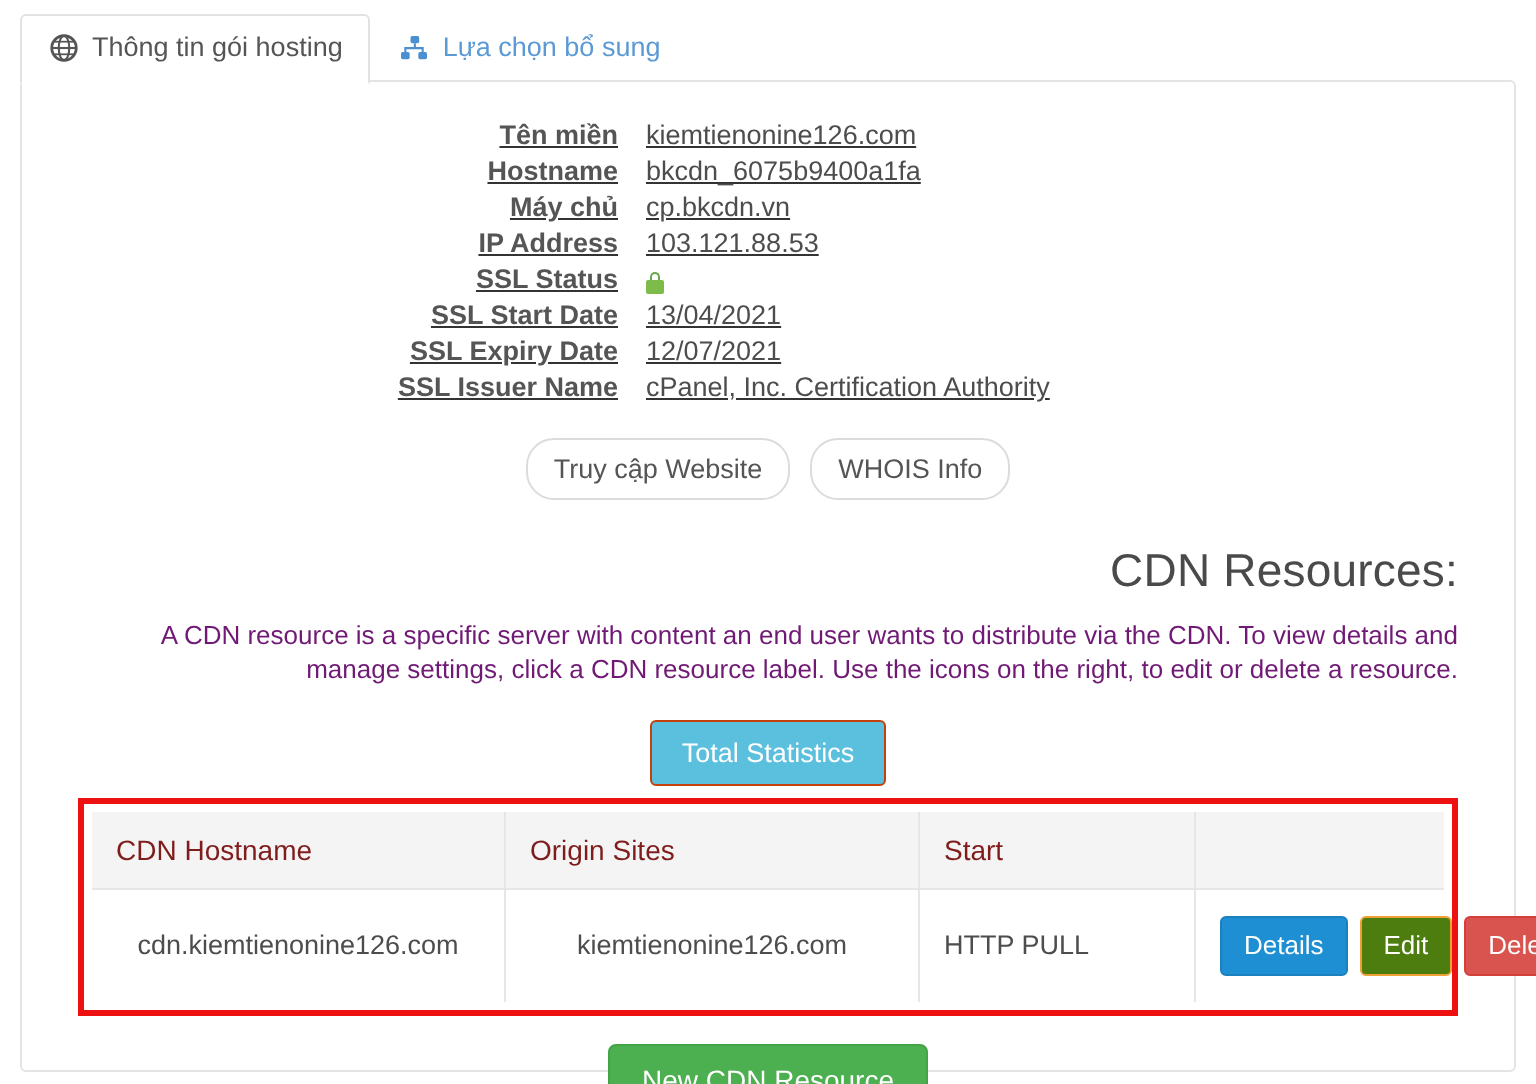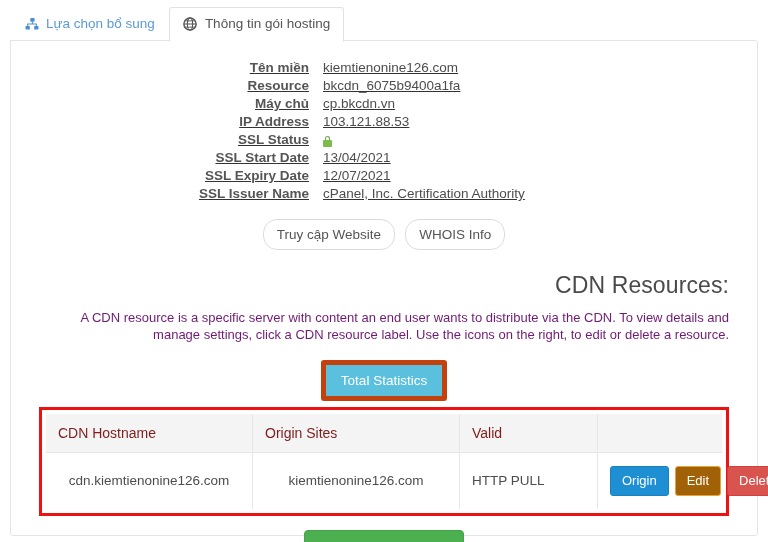--- a/index.html
+++ b/index.html
@@ -173,21 +173,21 @@
   }
 
   
   .stats-wrap {
     display: flex;
     justify-content: center;
     margin-top: 17px;
   }
   .btn-info {
     background: #5bc0de;
-    border: 5px solid #c2410c;
+    border: 1px solid #c2410c;
     color: #ffffff;
     border-radius: 3px;
     font-size: 13.5px;
     font-family: "Liberation Sans", sans-serif;
     padding: 7px 15px;
     line-height: 17px;
     cursor: pointer;
   }
 
   
@@ -242,21 +242,21 @@
     color: #ffffff;
     font-size: 13px;
     font-family: "Liberation Sans", sans-serif;
     padding: 6px 11px;
     line-height: 16px;
     border: 1px solid transparent;
     cursor: pointer;
     white-space: nowrap;
   }
   .btn-primary { background: #1f8fd4; border-color: #1b80be; }
-  .btn-warning { background: #a16207; border-color: #eea236; }
+  .btn-warning { background: #4d7c0f; border-color: #eea236; }
   .btn-danger  { background: #d9534f; border-color: #d43f3a; }
 
   
   .new-wrap {
     display: flex;
     justify-content: center;
     margin-top: 14px;
   }
   .btn-success {
     background: #4cb050;
@@ -269,54 +269,54 @@
     line-height: 18px;
     cursor: pointer;
   }
 </style>
 </head>
 <body>
 
 <div class="page">
 
   <div class="tabs">
-    <div class="tab inactive">
-      <span class="tab-icon">
-        <svg width="14" height="13" viewBox="0 0 16 15">
-          <rect x="6" y="0" width="5" height="4.2" rx="1" fill="#4a8fcf"></rect>
-          <rect x="0.5" y="9.2" width="5" height="4.2" rx="1" fill="#4a8fcf"></rect>
-          <rect x="10.5" y="9.2" width="5" height="4.2" rx="1" fill="#4a8fcf"></rect>
-          <path d="M8.5 4.2 L8.5 7 M3 9.2 L3 7 L13 7 L13 9.2" fill="none" stroke="#4a8fcf" stroke-width="1.2"></path>
-        </svg>
-      </span>
-      <span>Lựa chọn bổ sung</span>
-    </div>
     <div class="tab active">
       <span class="tab-icon">
         <svg width="14" height="14" viewBox="0 0 16 16">
           <circle cx="8" cy="8" r="7" fill="none" stroke="#555" stroke-width="1.6"></circle>
           <ellipse cx="8" cy="8" rx="3" ry="7" fill="none" stroke="#555" stroke-width="1.2"></ellipse>
           <line x1="1" y1="8" x2="15" y2="8" stroke="#555" stroke-width="1.2"></line>
           <line x1="2" y1="4.4" x2="14" y2="4.4" stroke="#555" stroke-width="1"></line>
           <line x1="2" y1="11.6" x2="14" y2="11.6" stroke="#555" stroke-width="1"></line>
         </svg>
       </span>
       <span>Thông tin gói hosting</span>
     </div>
+    <div class="tab inactive">
+      <span class="tab-icon">
+        <svg width="14" height="13" viewBox="0 0 16 15">
+          <rect x="6" y="0" width="5" height="4.2" rx="1" fill="#4a8fcf"></rect>
+          <rect x="0.5" y="9.2" width="5" height="4.2" rx="1" fill="#4a8fcf"></rect>
+          <rect x="10.5" y="9.2" width="5" height="4.2" rx="1" fill="#4a8fcf"></rect>
+          <path d="M8.5 4.2 L8.5 7 M3 9.2 L3 7 L13 7 L13 9.2" fill="none" stroke="#4a8fcf" stroke-width="1.2"></path>
+        </svg>
+      </span>
+      <span>Lựa chọn bổ sung</span>
+    </div>
   </div>
 
   <div class="panel">
 
     <div class="info-list">
       <div class="info-row">
         <div class="info-label">Tên miền</div>
         <div class="info-value">kiemtienonine126.com</div>
       </div>
       <div class="info-row">
-        <div class="info-label">Resource</div>
+        <div class="info-label">Hostname</div>
         <div class="info-value">bkcdn_6075b9400a1fa</div>
       </div>
       <div class="info-row">
         <div class="info-label">Máy chủ</div>
         <div class="info-value">cp.bkcdn.vn</div>
       </div>
       <div class="info-row">
         <div class="info-label">IP Address</div>
         <div class="info-value">103.121.88.53</div>
       </div>
@@ -356,32 +356,32 @@
     <div class="stats-wrap">
       <button class="btn-info">Total Statistics</button>
     </div>
 
     <div class="highlight-box">
       <table class="cdn-table">
         <thead>
           <tr>
             <th class="col-host">CDN Hostname</th>
             <th class="col-origin">Origin Sites</th>
-            <th class="col-type">Valid</th>
+            <th class="col-type">Start</th>
             <th class="col-actions"></th>
           </tr>
         </thead>
         <tbody>
           <tr>
             <td class="col-host">cdn.kiemtienonine126.com</td>
             <td class="col-origin">kiemtienonine126.com</td>
             <td class="col-type">HTTP PULL</td>
             <td class="col-actions">
               <div class="action-group">
-                <button class="btn-sm btn-primary">Origin</button>
+                <button class="btn-sm btn-primary">Details</button>
                 <button class="btn-sm btn-warning">Edit</button>
                 <button class="btn-sm btn-danger">Delete</button>
               </div>
             </td>
           </tr>
         </tbody>
       </table>
     </div>
 
     <div class="new-wrap">

